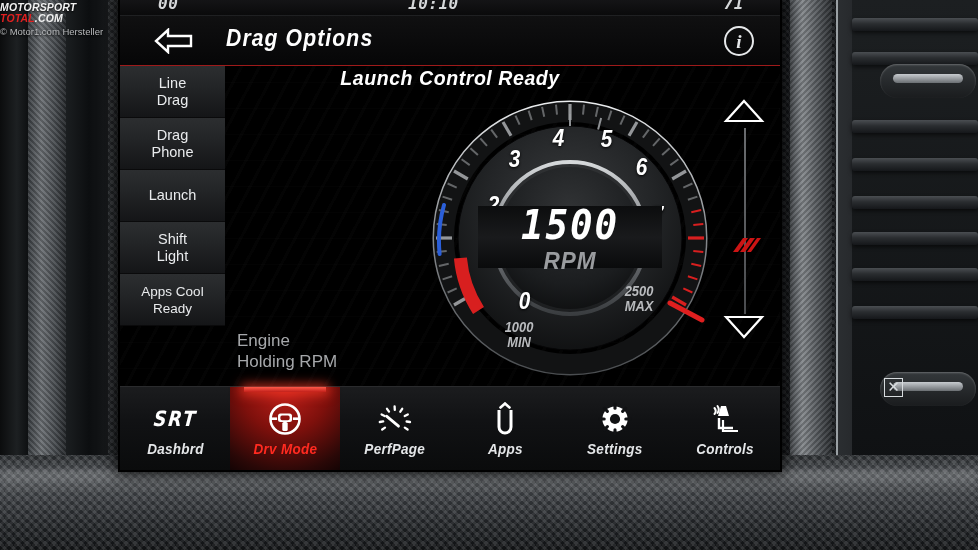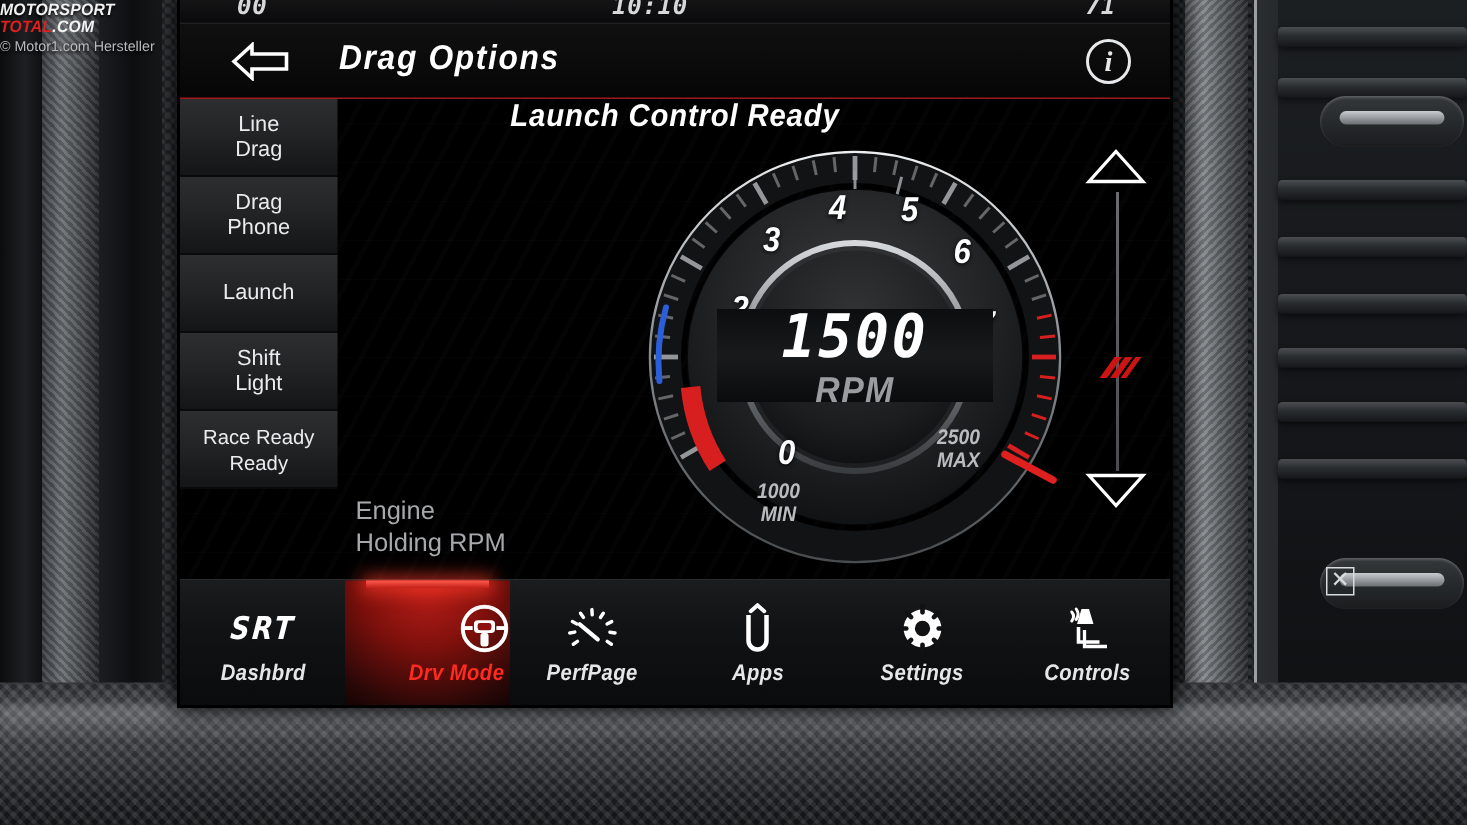--- a/index.html
+++ b/index.html
@@ -152,21 +152,21 @@
   .tri-dn{ top:218px;}
   .slider-thumb{ position:absolute; left:7px; top:140px; width:36px; height:20px; cursor:pointer;}
 
   
   .navbar{ position:absolute; left:0; top:386px; width:660px; height:84px;
     background:linear-gradient(180deg,#1b1c1e 0%,#111214 40%,#0a0b0c 100%);
     border-top:1px solid #2a2b2d; display:flex;}
   .nav-item{ position:relative; flex:1; display:flex; flex-direction:column;
     align-items:center; justify-content:center; gap:3px; cursor:pointer;}
   .nav-item.active{ background:
-      radial-gradient(ellipse 90% 120% at 50% 0%, #c2201a 0%, #7e100c 45%, #2a0807 85%, #140404 100%); align-items: flex-end;}
+      radial-gradient(ellipse 90% 120% at 50% 0%, #c2201a 0%, #7e100c 45%, #2a0807 85%, #140404 100%);}
   .nav-item.active::before{ content:""; position:absolute; top:0; left:14px; right:14px; height:5px;
     background:linear-gradient(180deg,#ff5a4a,#c2201a);
     box-shadow:0 0 11px 3px rgba(255,60,40,.7);}
   .nav-ico{ height:36px; display:flex; align-items:center; justify-content:center;}
   .nav-lbl{ color:#e4e6e8; font-size:15px; font-style:italic; font-weight:700;
     letter-spacing:.3px; transform:scaleX(.9);}
   .nav-item.active .nav-lbl{ color:#ff2a20; }
 
   
   .srt{ color:#fff; font-size:21px; font-weight:700; font-style:italic;
@@ -250,21 +250,21 @@
         <div>Phone</div>
       </div>
       <div class="tab">
         <div>Launch</div>
       </div>
       <div class="tab">
         <div>Shift</div>
         <div>Light</div>
       </div>
       <div class="tab tall">
-        <div>Race Ready</div>
+        <div>Apps Cool</div>
         <div>Ready</div>
       </div>
     </div>
 
     <div class="lc-ready">Launch Control Ready</div>
 
     <div class="engine-note">
       <div>Engine</div>
       <div>Holding RPM</div>
     </div>

